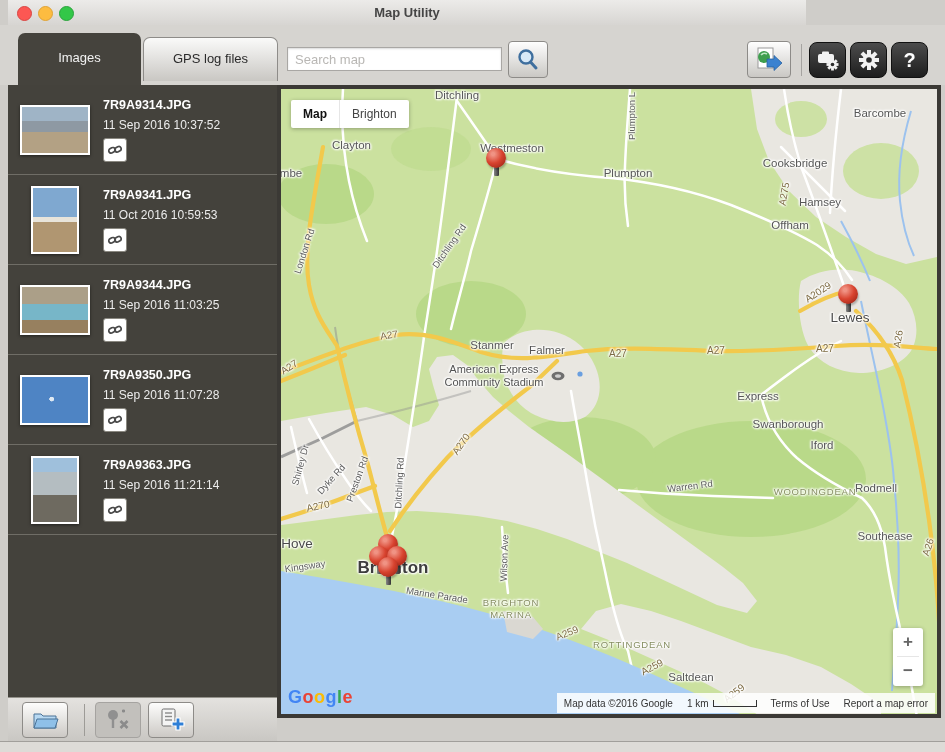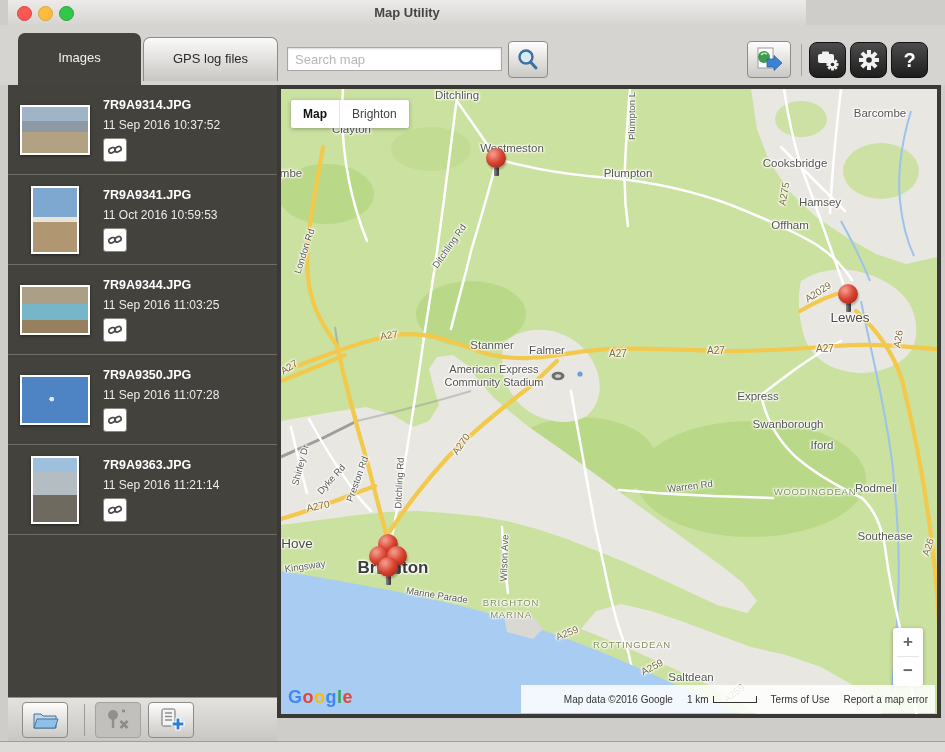--- a/index.html
+++ b/index.html
@@ -86,22 +86,22 @@
     background:radial-gradient(circle at 35% 30%,#f09384 8%,#d8432f 48%,#8e1d10);box-shadow:1px 2px 2px rgba(0,0,0,.25);}
   .map-type{position:absolute;left:10px;top:11px;height:28px;display:flex;background:#fff;border-radius:2px;
     box-shadow:0 1px 4px rgba(0,0,0,.3);font-size:12px;}
   .map-type .seg{padding:0 12px;line-height:28px;}
   .map-type .seg.active{font-weight:bold;color:#111;}
   .map-type .seg.idle{color:#444;border-left:1px solid #e6e6e6;}
   .zoom-ctrl{position:absolute;left:612px;top:539px;width:30px;height:58px;background:#fff;border-radius:3px;
     box-shadow:0 1px 4px rgba(0,0,0,.3);}
   .zoom-ctrl .zbtn{height:28px;line-height:28px;text-align:center;font-size:17px;font-weight:bold;color:#666;}
   .zoom-ctrl .zdiv{height:1px;background:#e6e6e6;margin:0 4px;}
-  .attrib{position:absolute;right:2px;bottom:1px;height:28px;display:flex;align-items:center;
-    background:rgba(255,255,255,.85);font-size:10px;color:#333;padding-left:36px;}
+  .attrib{position:absolute;right:2px;bottom:1px;height:20px;display:flex;align-items:center;
+    background:rgba(255,255,255,.85);font-size:10px;color:#333;}
   .attrib .seg{padding:0 7px;white-space:nowrap;}
   .scalebar{display:inline-block;width:42px;height:6px;border:1px solid #333;border-top:none;margin-left:4px;}
   .glogo{position:absolute;left:7px;top:598px;font-size:18px;font-weight:bold;letter-spacing:.5px;}
 </style>
 </head>
 <body>
 
 <div class="window">
 
   <div class="titlebar">
@@ -366,21 +366,21 @@
       <path d="M0,482 C60,492 120,502 180,517 C240,532 300,553 360,580 C400,598 440,616 470,630 L484,640 L0,640 Z" fill="#a9cdf2"></path>
       <path d="M222,522 L252,528 L262,540 L252,550 L226,543 Z" fill="#dad8d2"></path>
 
       <ellipse cx="277" cy="287" rx="6.5" ry="4.2" fill="#6f6f6f"></ellipse>
       <ellipse cx="277" cy="287" rx="3" ry="1.8" fill="#cfcfcf"></ellipse>
       <circle cx="299" cy="285" r="2.6" fill="#6a9fe0"></circle>
     </svg>
 
     <div id="label-layer">
         <div class="mlabel town" style="left: 176px; top: 6px; transform: translate(-50%, -50%) rotate(0deg);">Ditchling</div>
-        <div class="mlabel town" style="left: 64px; top: 40px; transform: translate(-50%, -50%) rotate(0deg); padding-left: 13px;">Clayton</div>
+        <div class="mlabel town" style="left: 64px; top: 56px; transform: translate(-50%, -50%) rotate(0deg); padding-left: 13px;">Clayton</div>
         <div class="mlabel town" style="left: 231px; top: 59px; transform: translate(-50%, -50%) rotate(0deg);">Westmeston</div>
         <div class="mlabel town" style="left: 10px; top: 84px; transform: translate(-50%, -50%) rotate(0deg);">mbe</div>
         <div class="mlabel town" style="left: 347px; top: 84px; transform: translate(-50%, -50%) rotate(0deg);">Plumpton</div>
         <div class="mlabel town" style="left: 599px; top: 24px; transform: translate(-50%, -50%) rotate(0deg);">Barcombe</div>
         <div class="mlabel town" style="left: 514px; top: 74px; transform: translate(-50%, -50%) rotate(0deg);">Cooksbridge</div>
         <div class="mlabel town" style="left: 539px; top: 113px; transform: translate(-50%, -50%) rotate(0deg);">Hamsey</div>
         <div class="mlabel town" style="left: 509px; top: 136px; transform: translate(-50%, -50%) rotate(0deg);">Offham</div>
         <div class="mlabel town-lg" style="left: 569px; top: 228px; transform: translate(-50%, -50%) rotate(0deg);">Lewes</div>
         <div class="mlabel town" style="left: 211px; top: 256px; transform: translate(-50%, -50%) rotate(0deg);">Stanmer</div>
         <div class="mlabel town" style="left: 266px; top: 261px; transform: translate(-50%, -50%) rotate(0deg);">Falmer</div>

